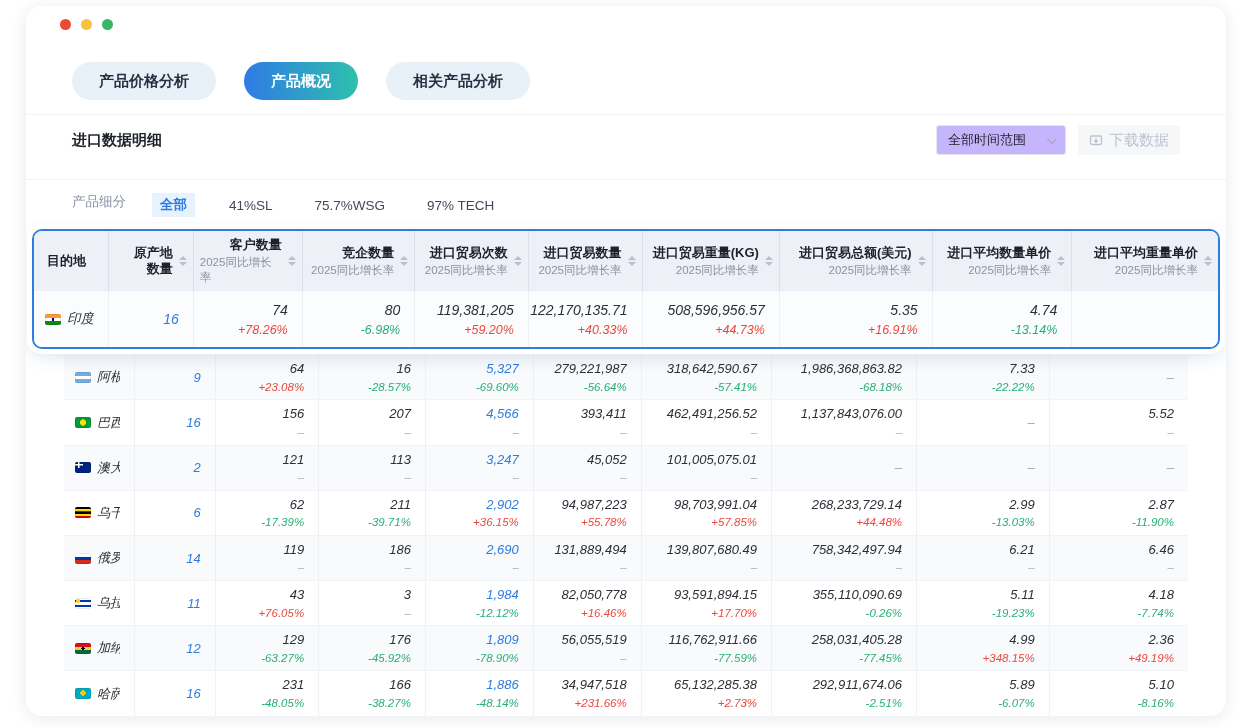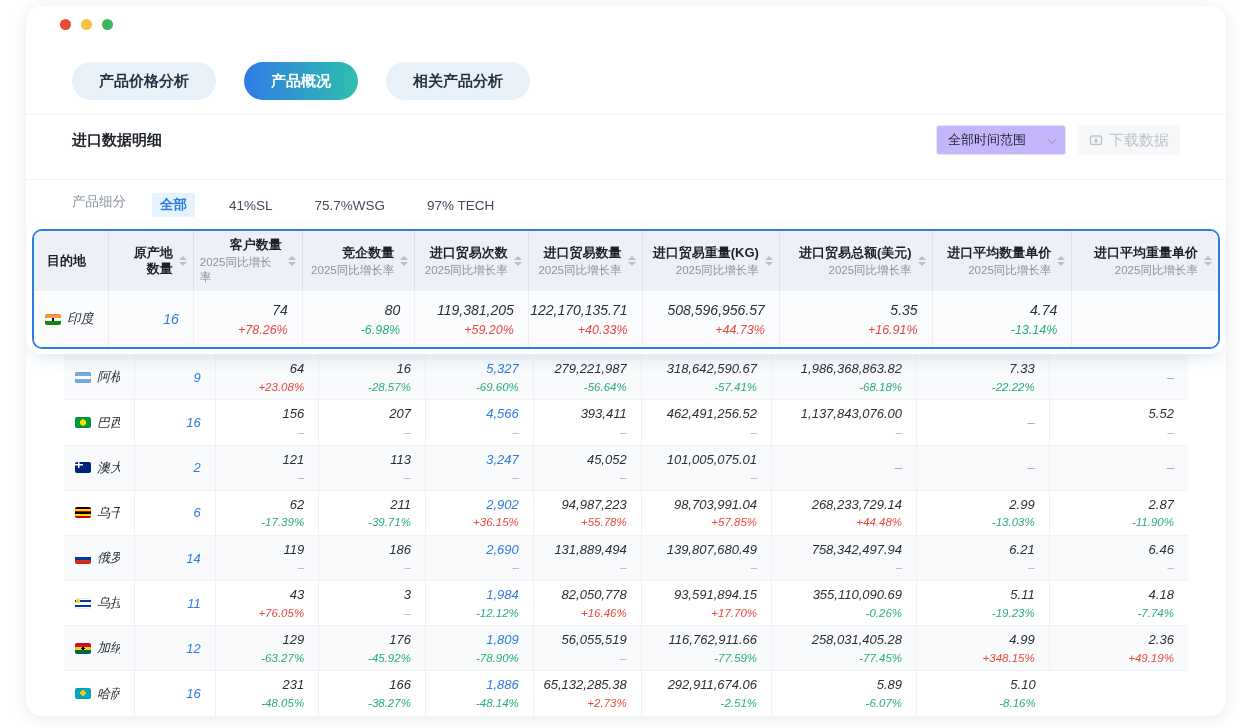--- a/index.html
+++ b/index.html
@@ -548,20 +548,24 @@
             <div class="growth down">-48.05%</div>
           </div>
           <div class="cell c4">
             <div class="val">166</div>
             <div class="growth down">-38.27%</div>
           </div>
           <div class="cell c5 link">
             <div class="val">1,886</div>
             <div class="growth down">-48.14%</div>
           </div>
+          <div class="cell c6">
+            <div class="val">34,947,518</div>
+            <div class="growth up">+231.66%</div>
+          </div>
           <div class="cell c7">
             <div class="val">65,132,285.38</div>
             <div class="growth up">+2.73%</div>
           </div>
           <div class="cell c8">
             <div class="val">292,911,674.06</div>
             <div class="growth down">-2.51%</div>
           </div>
           <div class="cell c9">
             <div class="val">5.89</div>

